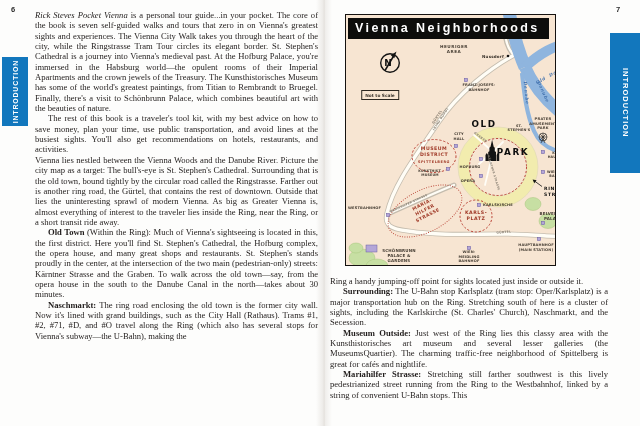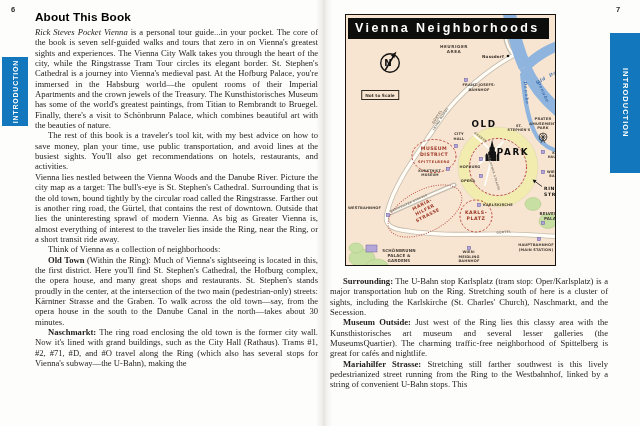--- a/index.html
+++ b/index.html
@@ -60,26 +60,24 @@
 
 <div class="spread">
 
   <div>
     <div class="pagenum pn-l">6</div>
     <div class="tab tab-l">
       <span>INTRODUCTION</span>
     </div>
 
     <div class="content-left">
-      <h1 class="h">About This Book</h1>
       <p class="jp"><i>Rick Steves Pocket Vienna</i><span> is a personal tour guide...in your pocket. The core of the book is seven self-guided walks and tours that zero in on Vienna's greatest sights and experiences. The Vienna City Walk takes you through the heart of the city, while the Ringstrasse Tram Tour circles its elegant border. St. Stephen's Cathedral is a journey into Vienna's medieval past. At the Hofburg Palace, you're immersed in the Habsburg world—the opulent rooms of their Imperial Apartments and the crown jewels of the Treasury. The Kunsthistorisches Museum has some of the world's greatest paintings, from Titian to Rembrandt to Bruegel. Finally, there's a visit to Schönbrunn Palace, which combines beautiful art with the beauties of nature.</span></p>
       <p class="jp ind">The rest of this book is a traveler's tool kit, with my best advice on how to save money, plan your time, use public transportation, and avoid lines at the busiest sights. You'll also get recommendations on hotels, restaurants, and activities.</p>
 
       <p class="jp">Vienna lies nestled between the Vienna Woods and the Danube River. Picture the city map as a target: The bull's-eye is St. Stephen's Cathedral. Surrounding that is the old town, bound tightly by the circular road called the Ringstrasse. Farther out is another ring road, the Gürtel, that contains the rest of downtown. Outside that lies the uninteresting sprawl of modern Vienna. As big as Greater Vienna is, almost everything of interest to the traveler lies inside the Ring, near the Ring, or a short transit ride away.</p>
-      <p class="jp ind">Think of Vienna as a collection of neighborhoods:</p>
       <p class="jp ind"><b>Old Town</b><span> (Within the Ring): Much of Vienna's sightseeing is located in this, the first district. Here you'll find St. Stephen's Cathedral, the Hofburg complex, the opera house, and many great shops and restaurants. St. Stephen's stands proudly in the center, at the intersection of the two main (pedestrian-only) streets: Kärntner Strasse and the Graben. To walk across the old town—say, from the opera house in the south to the Danube Canal in the north—takes about 30 minutes.</span></p>
       <p class="jp ind"><b>Naschmarkt:</b><span> The ring road enclosing the old town is the former city wall. Now it's lined with grand buildings, such as the City Hall (Rathaus). Trams #1, #2, #71, #D, and #O travel along the Ring (which also has several stops for Vienna's subway—the U-Bahn), making the</span></p>
     </div>
   </div>
 
   <div>
     <div class="pagenum pn-r">7</div>
     <div class="tab tab-r">
       <span>INTRODUCTION</span>
     </div>
@@ -221,20 +219,21 @@
       <div class="ml st" style="left:207px; top:201px; width:36px; font-size:4px;">BELVEDERE PALACE</div>
       <div class="ml st tal nw" style="left:2px; top:193px;">WESTBAHNHOF</div>
       <div class="ml st" style="left:53px; top:241px; width:42px; font-size:4px;">SCHÖNBRUNN PALACE &amp; GARDENS</div>
       <div class="ml st" style="left:123px; top:242px; width:34px;">WIEN-MEIDLING BAHNHOF</div>
       <div class="ml st" style="left:190px; top:233px; width:46px;">HAUPTBAHNHOF (MAIN STATION)</div>
       <div class="ml gray nw" style="left:158px; top:218px; transform:translate(-50%,-50%) rotate(-4deg);">GÜRTEL</div>
       <div class="ml ital" style="left:228px; top:243px;">To Airport</div>
     </div>
 
     <div class="content-right">
+      <p class="jp">Ring a handy jumping-off point for sights located just inside or outside it.</p>
       <p class="jp ind"><b>Surrounding:</b><span> The U-Bahn stop Karlsplatz (tram stop: Oper/Karlsplatz) is a major transportation hub on the Ring. Stretching south of here is a cluster of sights, including the Karlskirche (St. Charles' Church), Naschmarkt, and the Secession.</span></p>
       <p class="jp ind"><b>Museum Outside:</b><span> Just west of the Ring lies this classy area with the Kunsthistorisches art museum and several lesser galleries (the MuseumsQuartier). The charming traffic-free neighborhood of Spittelberg is great for cafés and nightlife.</span></p>
       <p class="jp ind"><b>Mariahilfer Strasse:</b><span> Stretching still farther southwest is this lively pedestrianized street running from the Ring to the Westbahnhof, linked by a string of convenient U-Bahn stops. This</span></p>
     </div>
   </div>
 
   <div class="gutter"></div>
 </div>
 
 </body></html>

